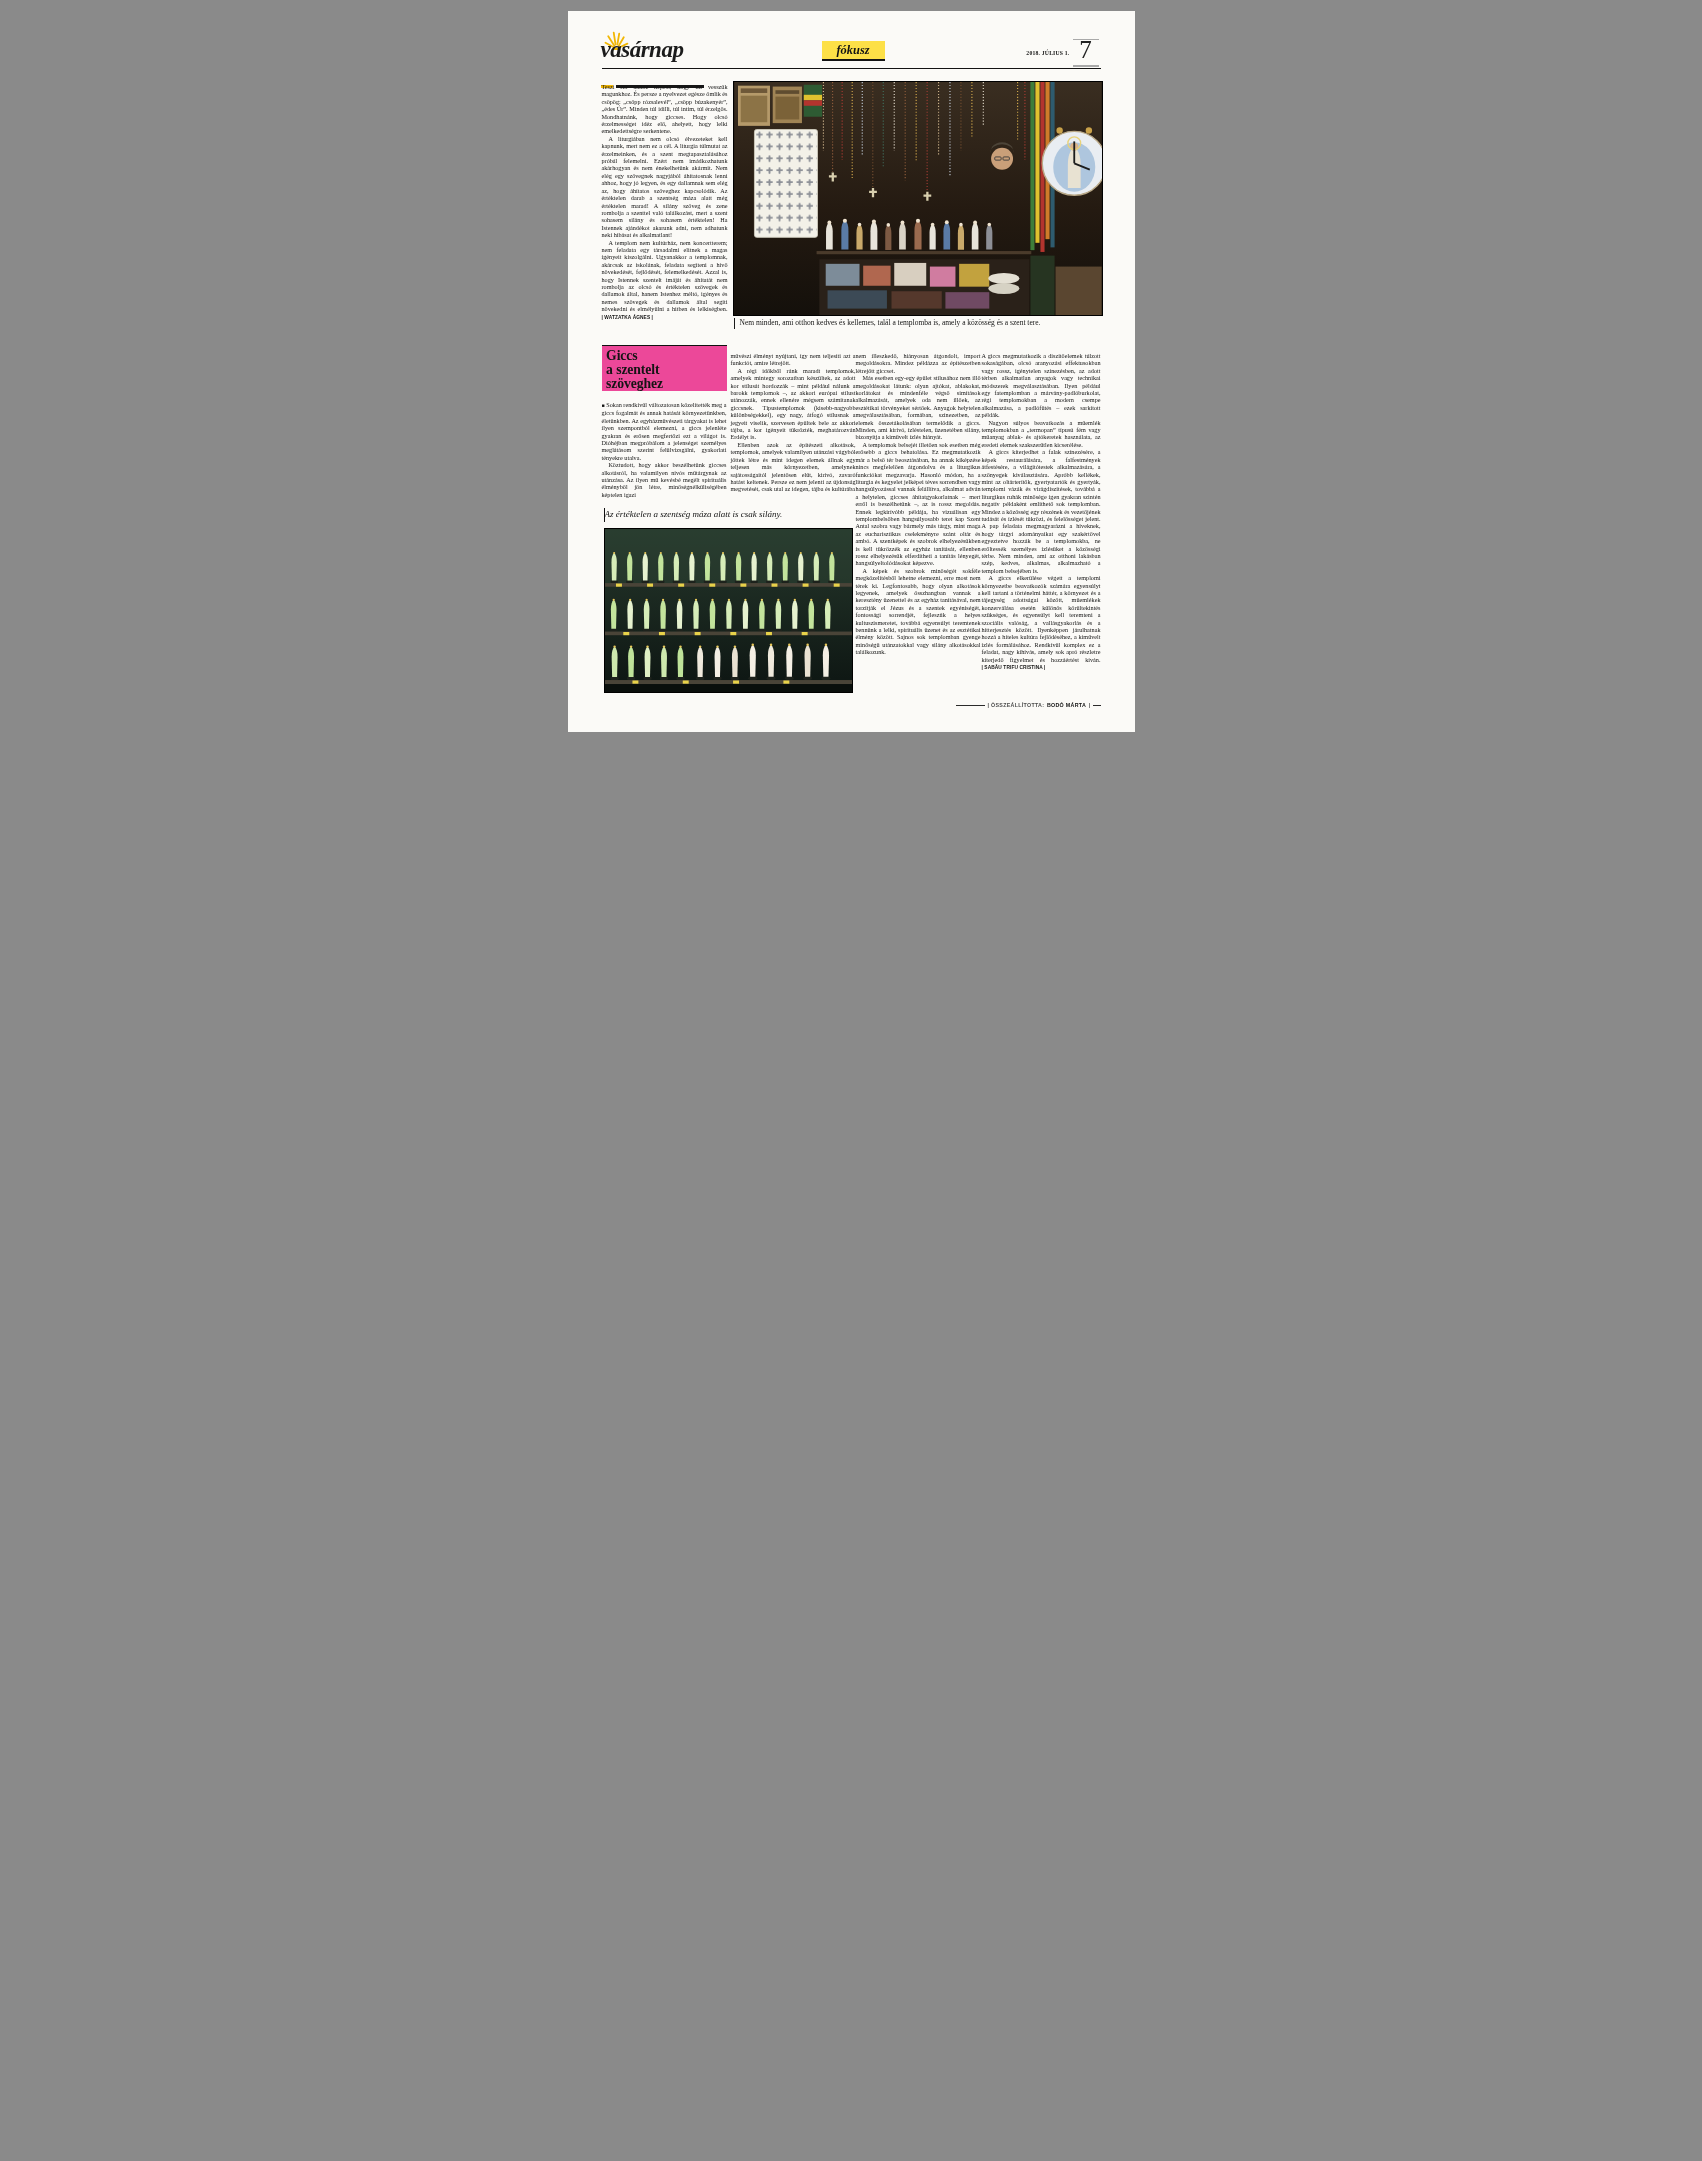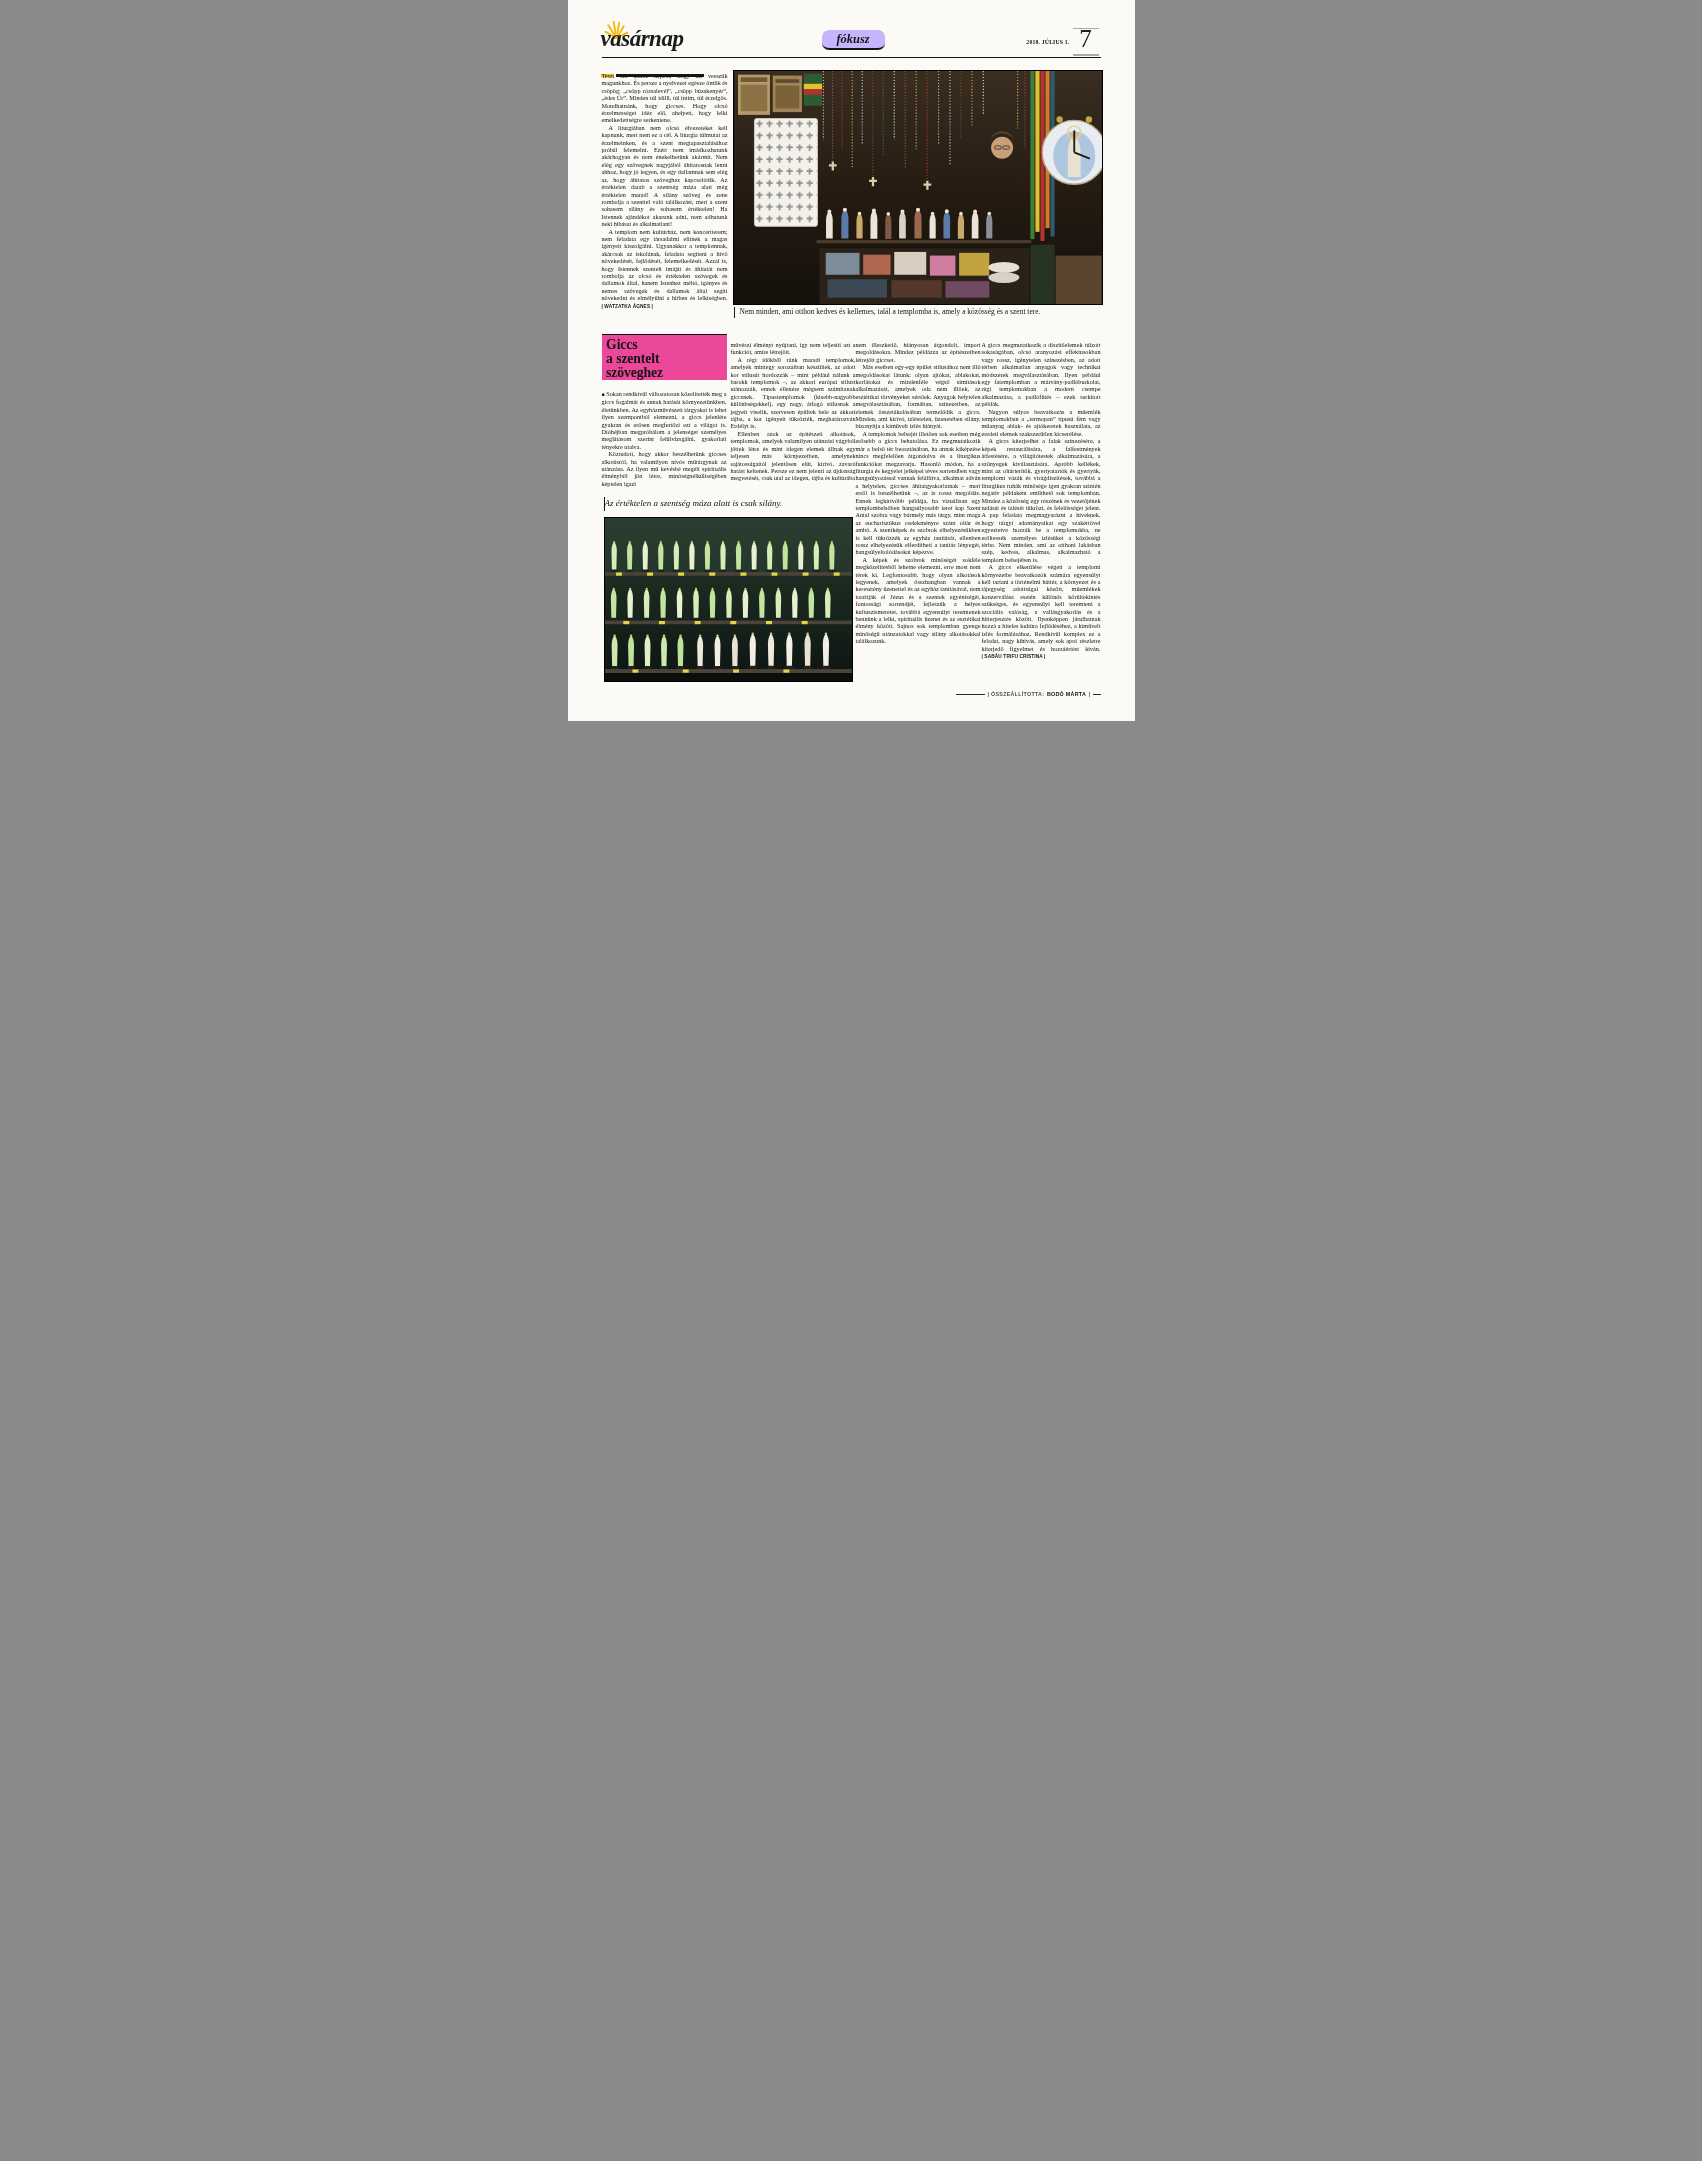--- a/index.html
+++ b/index.html
@@ -1,26 +1,26 @@
 <!DOCTYPE html>
 <html lang="hu" style="font-size:7.3px"><head>
 <meta charset="utf-8">
 <style>
   html,body{margin:0;padding:0;background:#8a8a8a;}
-  .page{position:relative;width:567px;height:721px;margin:0 auto;background:#fbfaf7;
+  .page{position:relative;width:567px;height:721px;margin:11px auto;background:#fbfaf7;
         font-family:"Liberation Serif","DejaVu Serif",serif;color:#141414;overflow:hidden;}
   
   .logo-wrap{position:absolute;left:33px;top:17.4px;width:110px;height:78px;}
   .logo-text{position:absolute;left:0;top:10px;font-style:italic;font-weight:700;font-size:23px;
              letter-spacing:-0.5px;color:#1b1b1b;line-height:1;}
   .logo-sun{position:absolute;left:-0.9px;top:0.9px;}
   .logo-bar-y{position:absolute;left:0.9px;top:57px;width:12px;height:2.7px;background:#f2b705;}
   .logo-bar-b{position:absolute;left:15px;top:57px;width:88px;height:2.7px;background:#161616;}
-  .section-box{position:absolute;left:254px;top:30px;width:63px;height:18.3px;background:#c4b5fd;
-               border-bottom:2.3px solid #141414;text-align:center;border-radius:7px;}
+  .section-box{position:absolute;left:254px;top:30px;width:63px;height:18.3px;background:#fde047;
+               border-bottom:2.3px solid #141414;text-align:center;}
   .section-box span{font-style:italic;font-weight:700;font-size:12.4px;line-height:18.3px;}
   .issue-date{position:absolute;left:438px;top:39px;width:64px;text-align:right;
               font-weight:700;font-size:5.7px;letter-spacing:0.2px;}
   .pageno{position:absolute;left:505px;top:26px;width:26px;text-align:center;
           font-size:25px;font-weight:400;color:#222;line-height:26px;}
   .pageno-bar{position:absolute;left:505px;width:26px;height:1.8px;background:#a9a9a9;}
   .bar-top{top:27.5px;} .bar-bot{top:54px;}
   .head-rule{position:absolute;left:34px;top:57px;width:499px;height:1.4px;background:#131313;}
   
   .tcol{position:absolute;text-align:justify;font-size:6.2px;line-height:7.4px;}

